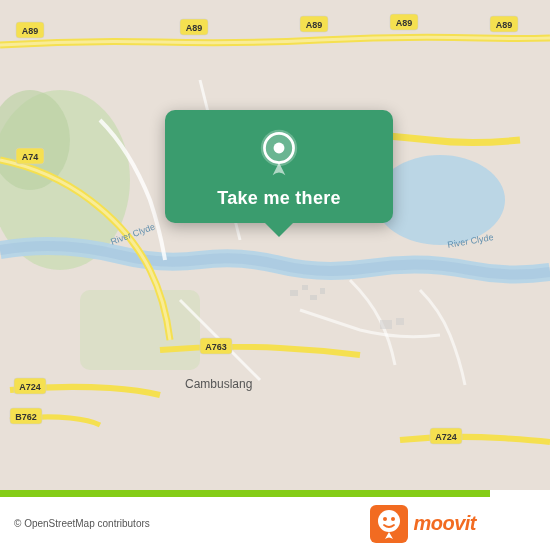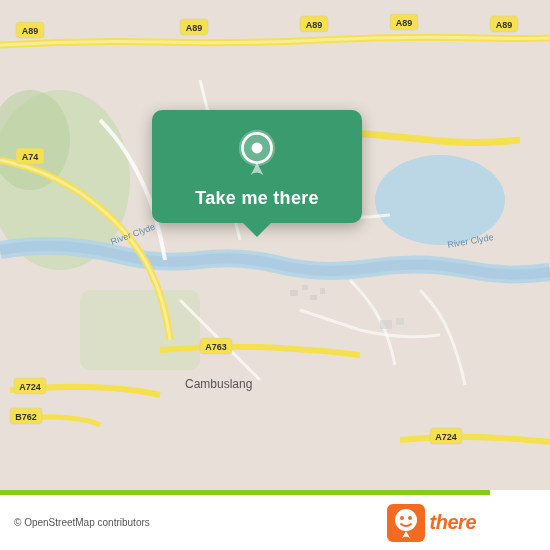--- a/index.html
+++ b/index.html
@@ -24,22 +24,22 @@
       position: absolute;
       top: 0; left: 0;
       width: 100%;
       height: 100%;
     }
 
     
     .popup-card {
       position: absolute;
       top: 110px;
-      left: 152px;
-      width: 210px;
+      left: 165px;
+      width: 228px;
       background: #3a9c6e;
       border-radius: 10px;
       padding: 18px 20px 14px 20px;
       display: flex;
       flex-direction: column;
       align-items: center;
       box-shadow: 0 4px 15px rgba(0,0,0,0.3);
       z-index: 10;
     }
 
@@ -72,21 +72,21 @@
 
     
     .bottom-bar {
       width: 490px;
       height: 60px;
       background: #fff;
       display: flex;
       align-items: center;
       justify-content: space-between;
       padding: 0 14px;
-      border-top: 5px solid #84cc16;
+      border-top: 7px solid #84cc16;
       position: relative;
     }
 
     .bottom-left {
       display: flex;
       flex-direction: column;
       gap: 2px;
     }
 
     .osm-credit {
@@ -228,15 +228,15 @@
     <svg class="moovit-icon" viewBox="0 0 38 38" xmlns="http://www.w3.org/2000/svg">
       <rect width="38" height="38" rx="6" fill="#f26b21"></rect>
 
       <ellipse cx="19" cy="16" rx="11" ry="11" fill="white"></ellipse>
       <circle cx="15" cy="14" r="2" fill="#f26b21"></circle>
       <circle cx="23" cy="14" r="2" fill="#f26b21"></circle>
       <path d="M14 20 Q19 24 24 20" stroke="#f26b21" stroke-width="1.8" fill="none" stroke-linecap="round"></path>
 
       <path d="M19 27 L15 34 Q19 31 23 34 Z" fill="white"></path>
     </svg>
-    <span class="moovit-text">there</span>
+    <span class="moovit-text">moovit</span>
   </div>
 </div>
 
 </body></html>

